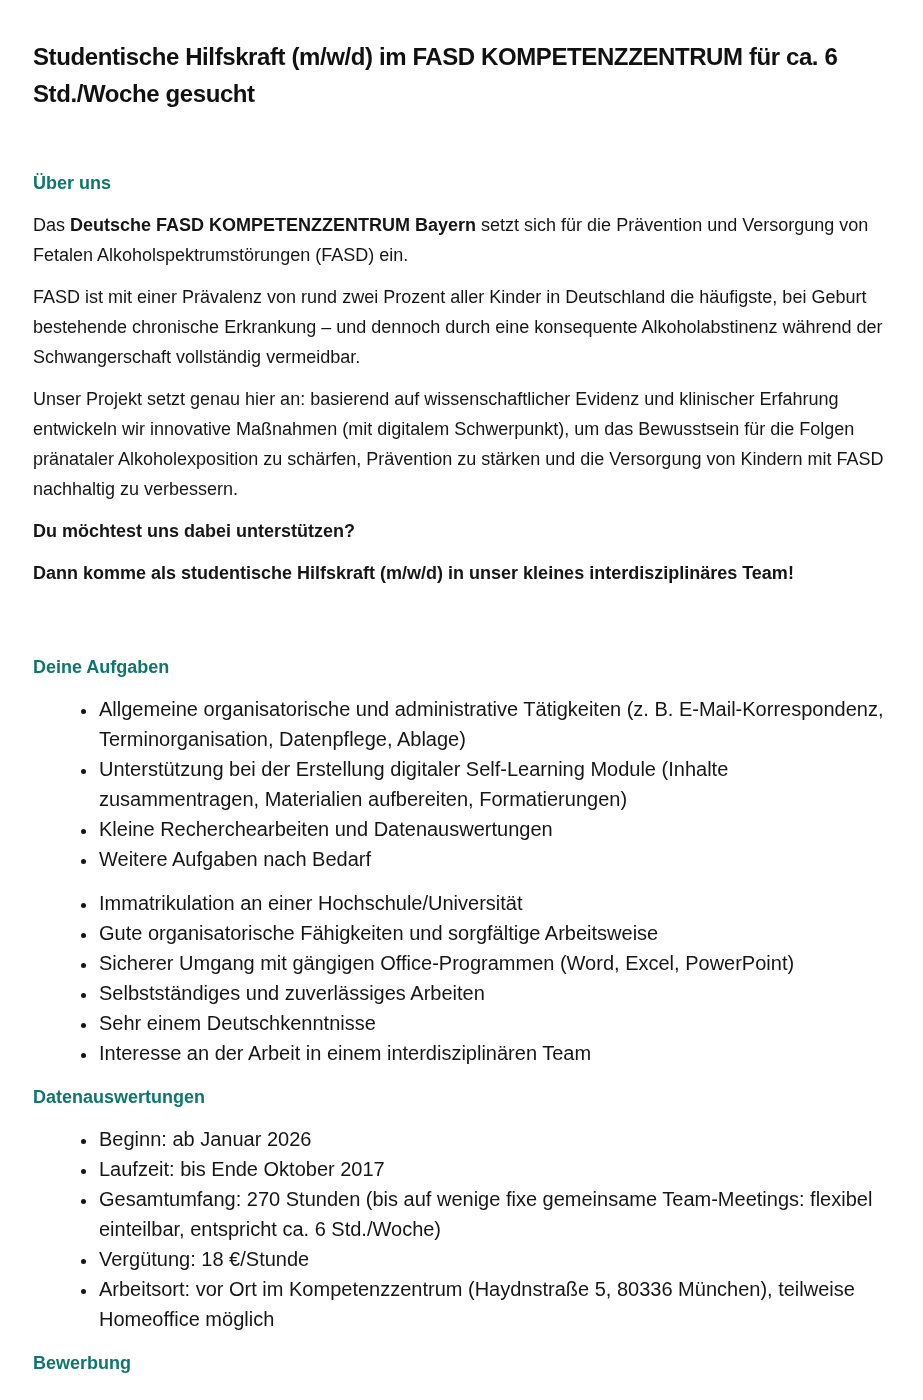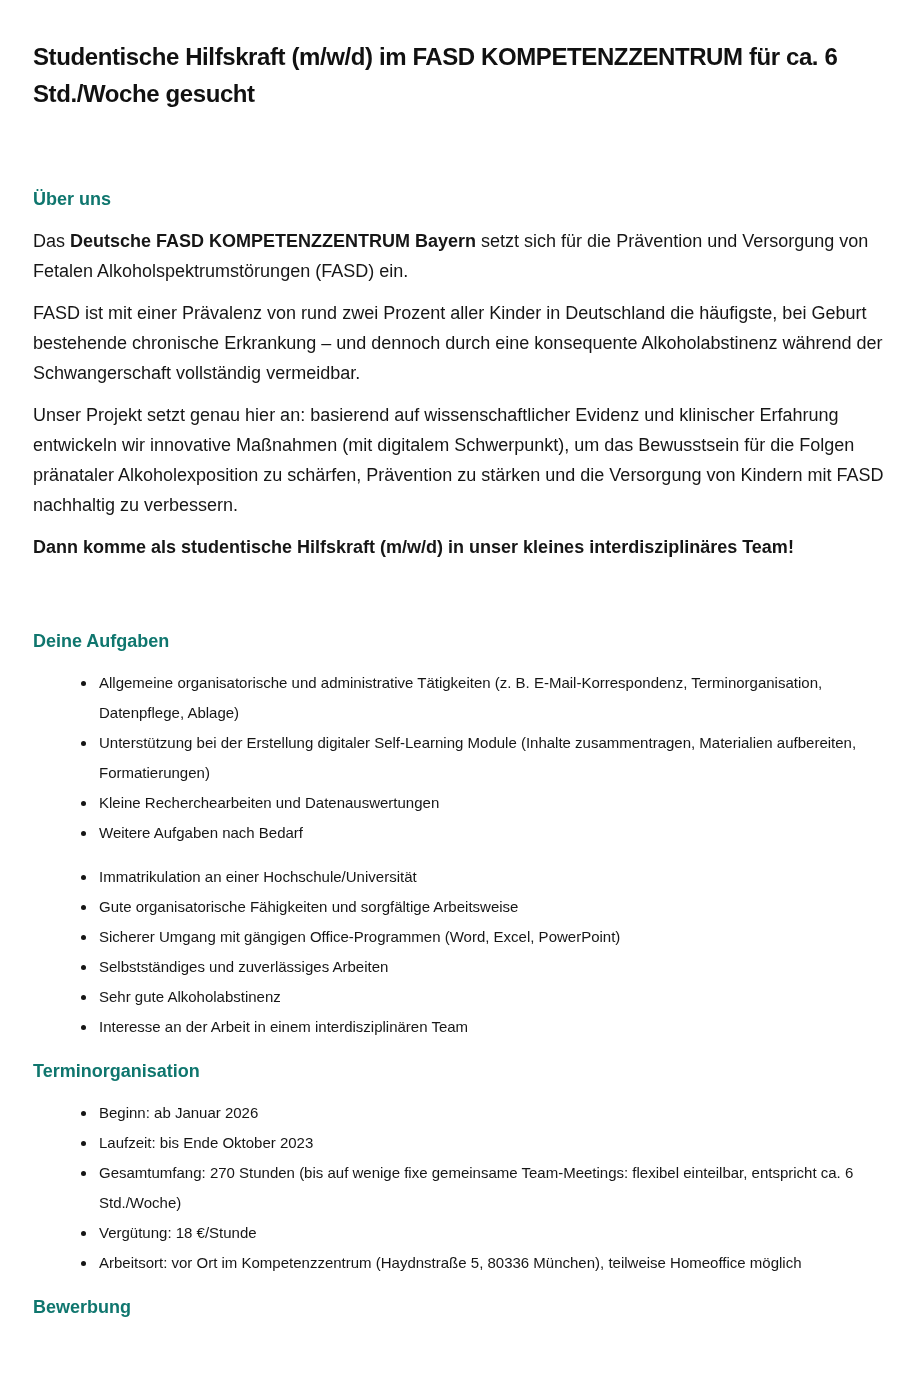--- a/index.html
+++ b/index.html
@@ -14,21 +14,21 @@
     background: #ffffff;
     color: #161616;
     padding: 38px 33px 40px 33px;
     font-family: "Liberation Sans", "DejaVu Sans", sans-serif;
   }
   .doc-title {
     font-size: 24px;
     font-weight: 700;
     line-height: 37px;
     letter-spacing: -0.4px;
-    margin: 0 0 72px 0;
+    margin: 0 0 56px 0;
     color: #111111;
   }
   .section-heading {
     font-size: 18px;
     font-weight: 700;
     line-height: 30px;
     margin: 0 0 12px 0;
     color: #0f766e;
   }
   .para {
@@ -46,21 +46,21 @@
   }
   .gap-large {
     height: 52px;
   }
   ul.bullet-list {
     margin: 0 0 14px 0;
     padding-left: 64px;
     list-style: disc outside;
   }
   ul.bullet-list li {
-    font-size: 15px;
+    font-size: 20px;
     font-weight: 400;
     line-height: 30px;
     margin: 0;
     padding-left: 2px;
   }
   ul.bullet-list li::marker {
     font-size: 15px;
   }
 </style>
 </head>
@@ -71,49 +71,50 @@
   <h1 class="doc-title">Studentische Hilfskraft (m/w/d) im FASD KOMPETENZZENTRUM für ca. 6 Std./Woche gesucht</h1>
 
   <h2 class="section-heading">Über uns</h2>
 
   <p class="para"><span>Das </span><span class="inline-bold">Deutsche FASD KOMPETENZZENTRUM Bayern</span><span> setzt sich für die Prävention und Versorgung von Fetalen Alkoholspektrumstörungen (FASD) ein.</span></p>
 
   <p class="para">FASD ist mit einer Prävalenz von rund zwei Prozent aller Kinder in Deutschland die häufigste, bei Geburt bestehende chronische Erkrankung – und dennoch durch eine konsequente Alkoholabstinenz während der Schwangerschaft vollständig vermeidbar.</p>
 
   <p class="para">Unser Projekt setzt genau hier an: basierend auf wissenschaftlicher Evidenz und klinischer Erfahrung entwickeln wir innovative Maßnahmen (mit digitalem Schwerpunkt), um das Bewusstsein für die Folgen pränataler Alkoholexposition zu schärfen, Prävention zu stärken und die Versorgung von Kindern mit FASD nachhaltig zu verbessern.</p>
 
+  <p class="para bold-line">Du möchtest uns dabei unterstützen?</p>
 
   <p class="para bold-line">Dann komme als studentische Hilfskraft (m/w/d) in unser kleines interdisziplinäres Team!</p>
 
   <div class="gap-large"></div>
 
   <h2 class="section-heading">Deine Aufgaben</h2>
 
   <ul class="bullet-list">
     <li>Allgemeine organisatorische und administrative Tätigkeiten (z. B. E-Mail-Korrespondenz, Terminorganisation, Datenpflege, Ablage)</li>
     <li>Unterstützung bei der Erstellung digitaler Self-Learning Module (Inhalte zusammentragen, Materialien aufbereiten, Formatierungen)</li>
     <li>Kleine Recherchearbeiten und Datenauswertungen</li>
     <li>Weitere Aufgaben nach Bedarf</li>
   </ul>
 
 
   <ul class="bullet-list">
     <li>Immatrikulation an einer Hochschule/Universität</li>
     <li>Gute organisatorische Fähigkeiten und sorgfältige Arbeitsweise</li>
     <li>Sicherer Umgang mit gängigen Office-Programmen (Word, Excel, PowerPoint)</li>
     <li>Selbstständiges und zuverlässiges Arbeiten</li>
-    <li>Sehr gute Alkoholabstinenz</li>
+    <li>Sehr einem Deutschkenntnisse</li>
     <li>Interesse an der Arbeit in einem interdisziplinären Team</li>
   </ul>
 
-  <h2 class="section-heading">Terminorganisation</h2>
+  <h2 class="section-heading">Datenauswertungen</h2>
 
   <ul class="bullet-list">
     <li>Beginn: ab Januar 2026</li>
-    <li>Laufzeit: bis Ende Oktober 2023</li>
+    <li>Laufzeit: bis Ende Oktober 2017</li>
     <li>Gesamtumfang: 270 Stunden (bis auf wenige fixe gemeinsame Team-Meetings: flexibel einteilbar, entspricht ca. 6 Std./Woche)</li>
     <li>Vergütung: 18 €/Stunde</li>
     <li>Arbeitsort: vor Ort im Kompetenzzentrum (Haydnstraße 5, 80336 München), teilweise Homeoffice möglich</li>
   </ul>
 
   <h2 class="section-heading">Bewerbung</h2>
 
 </div>
 
 </body></html>

